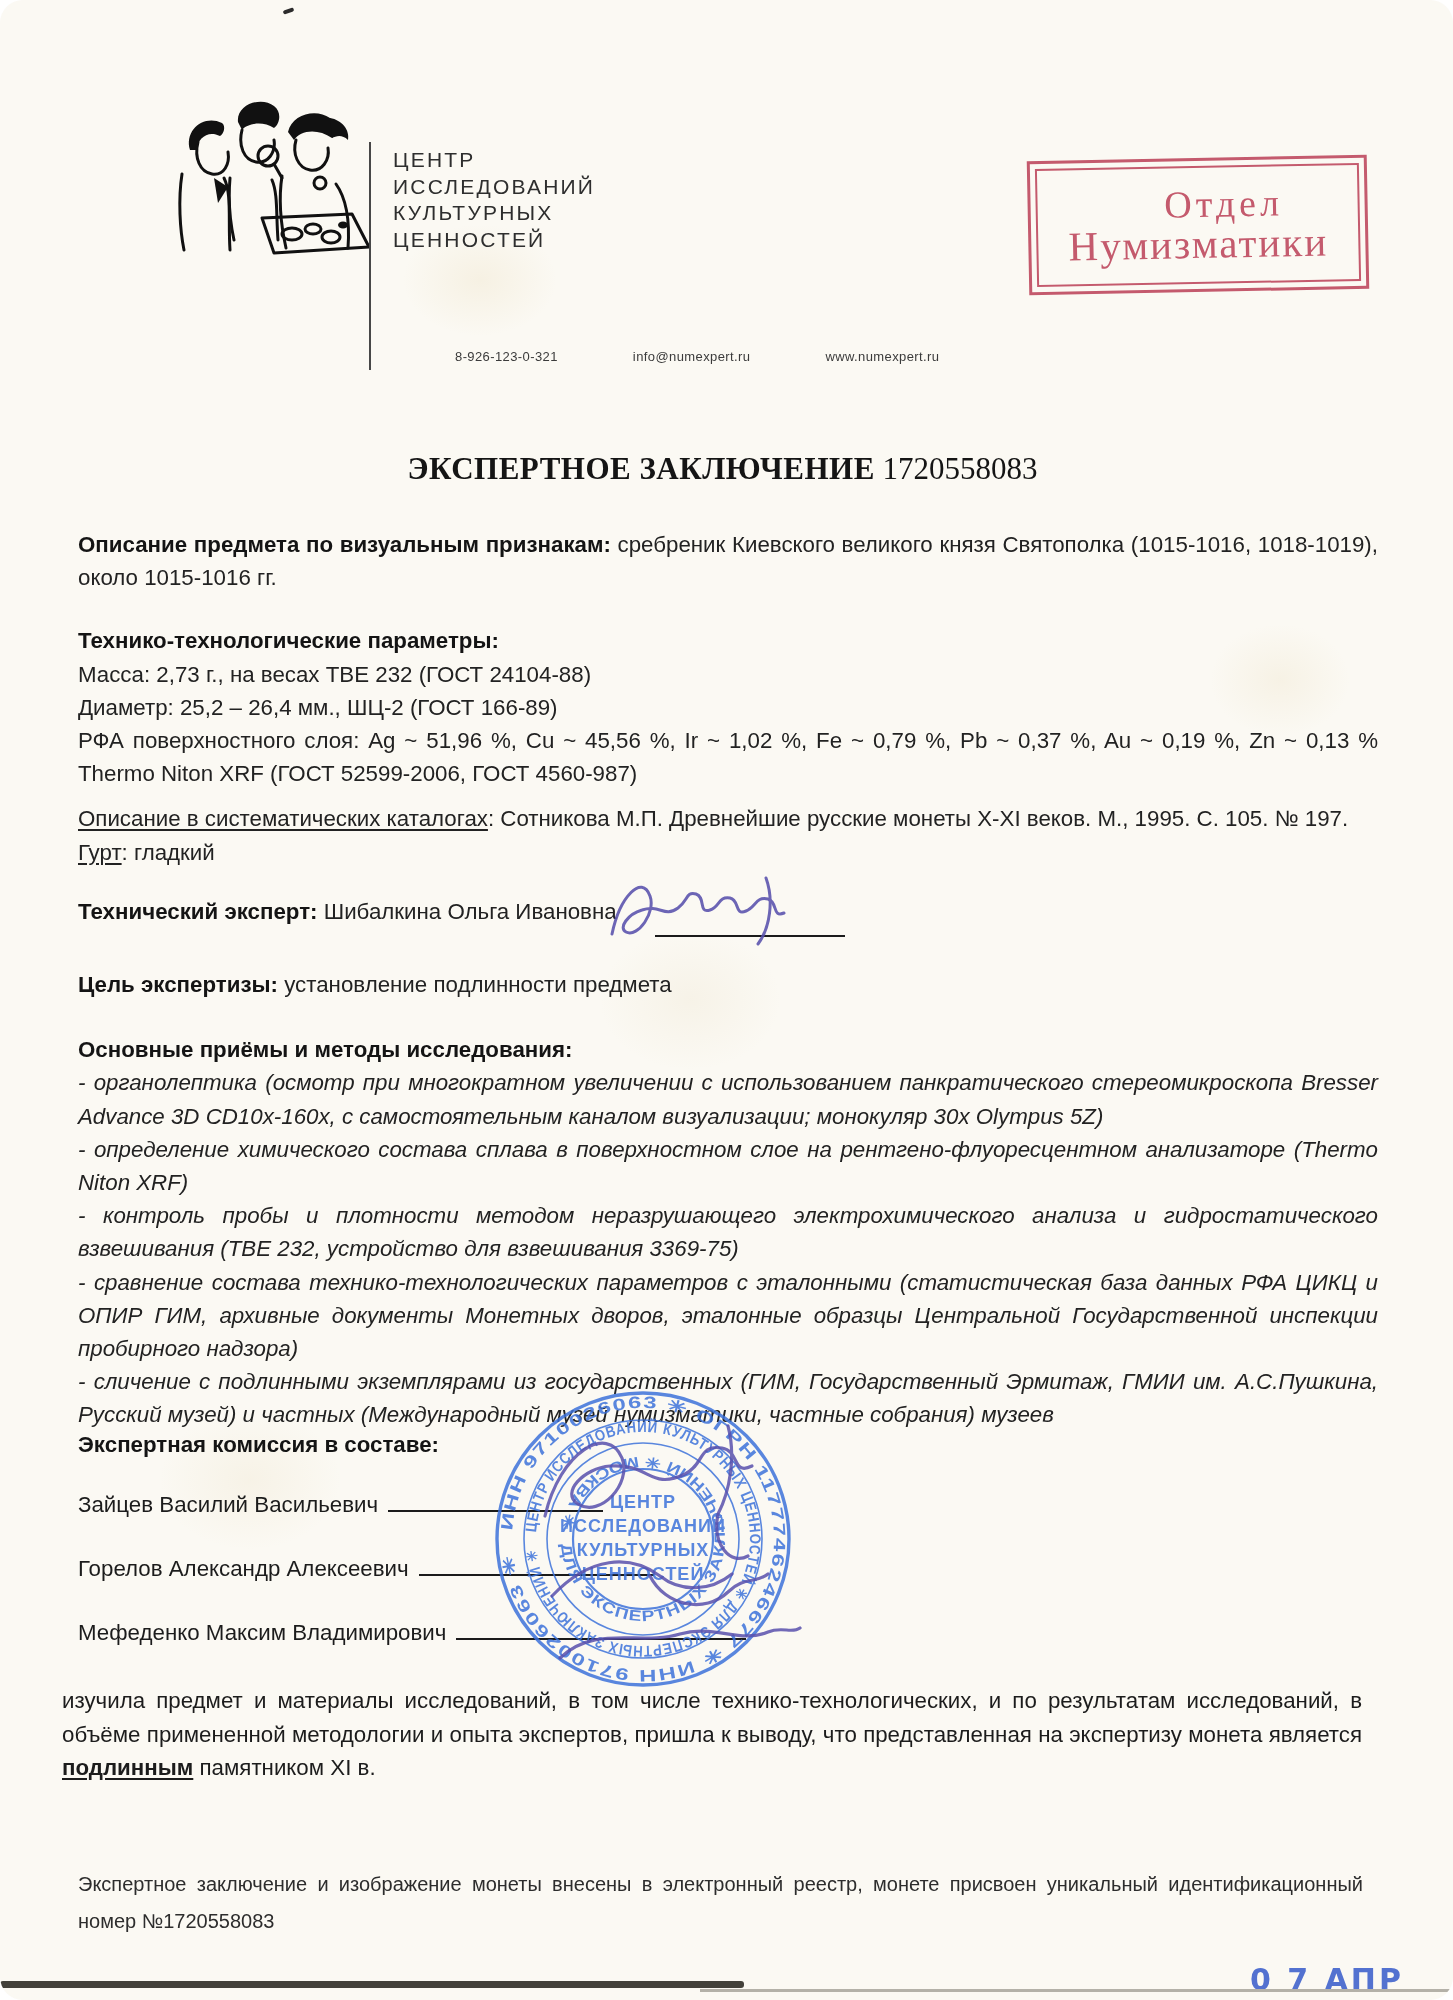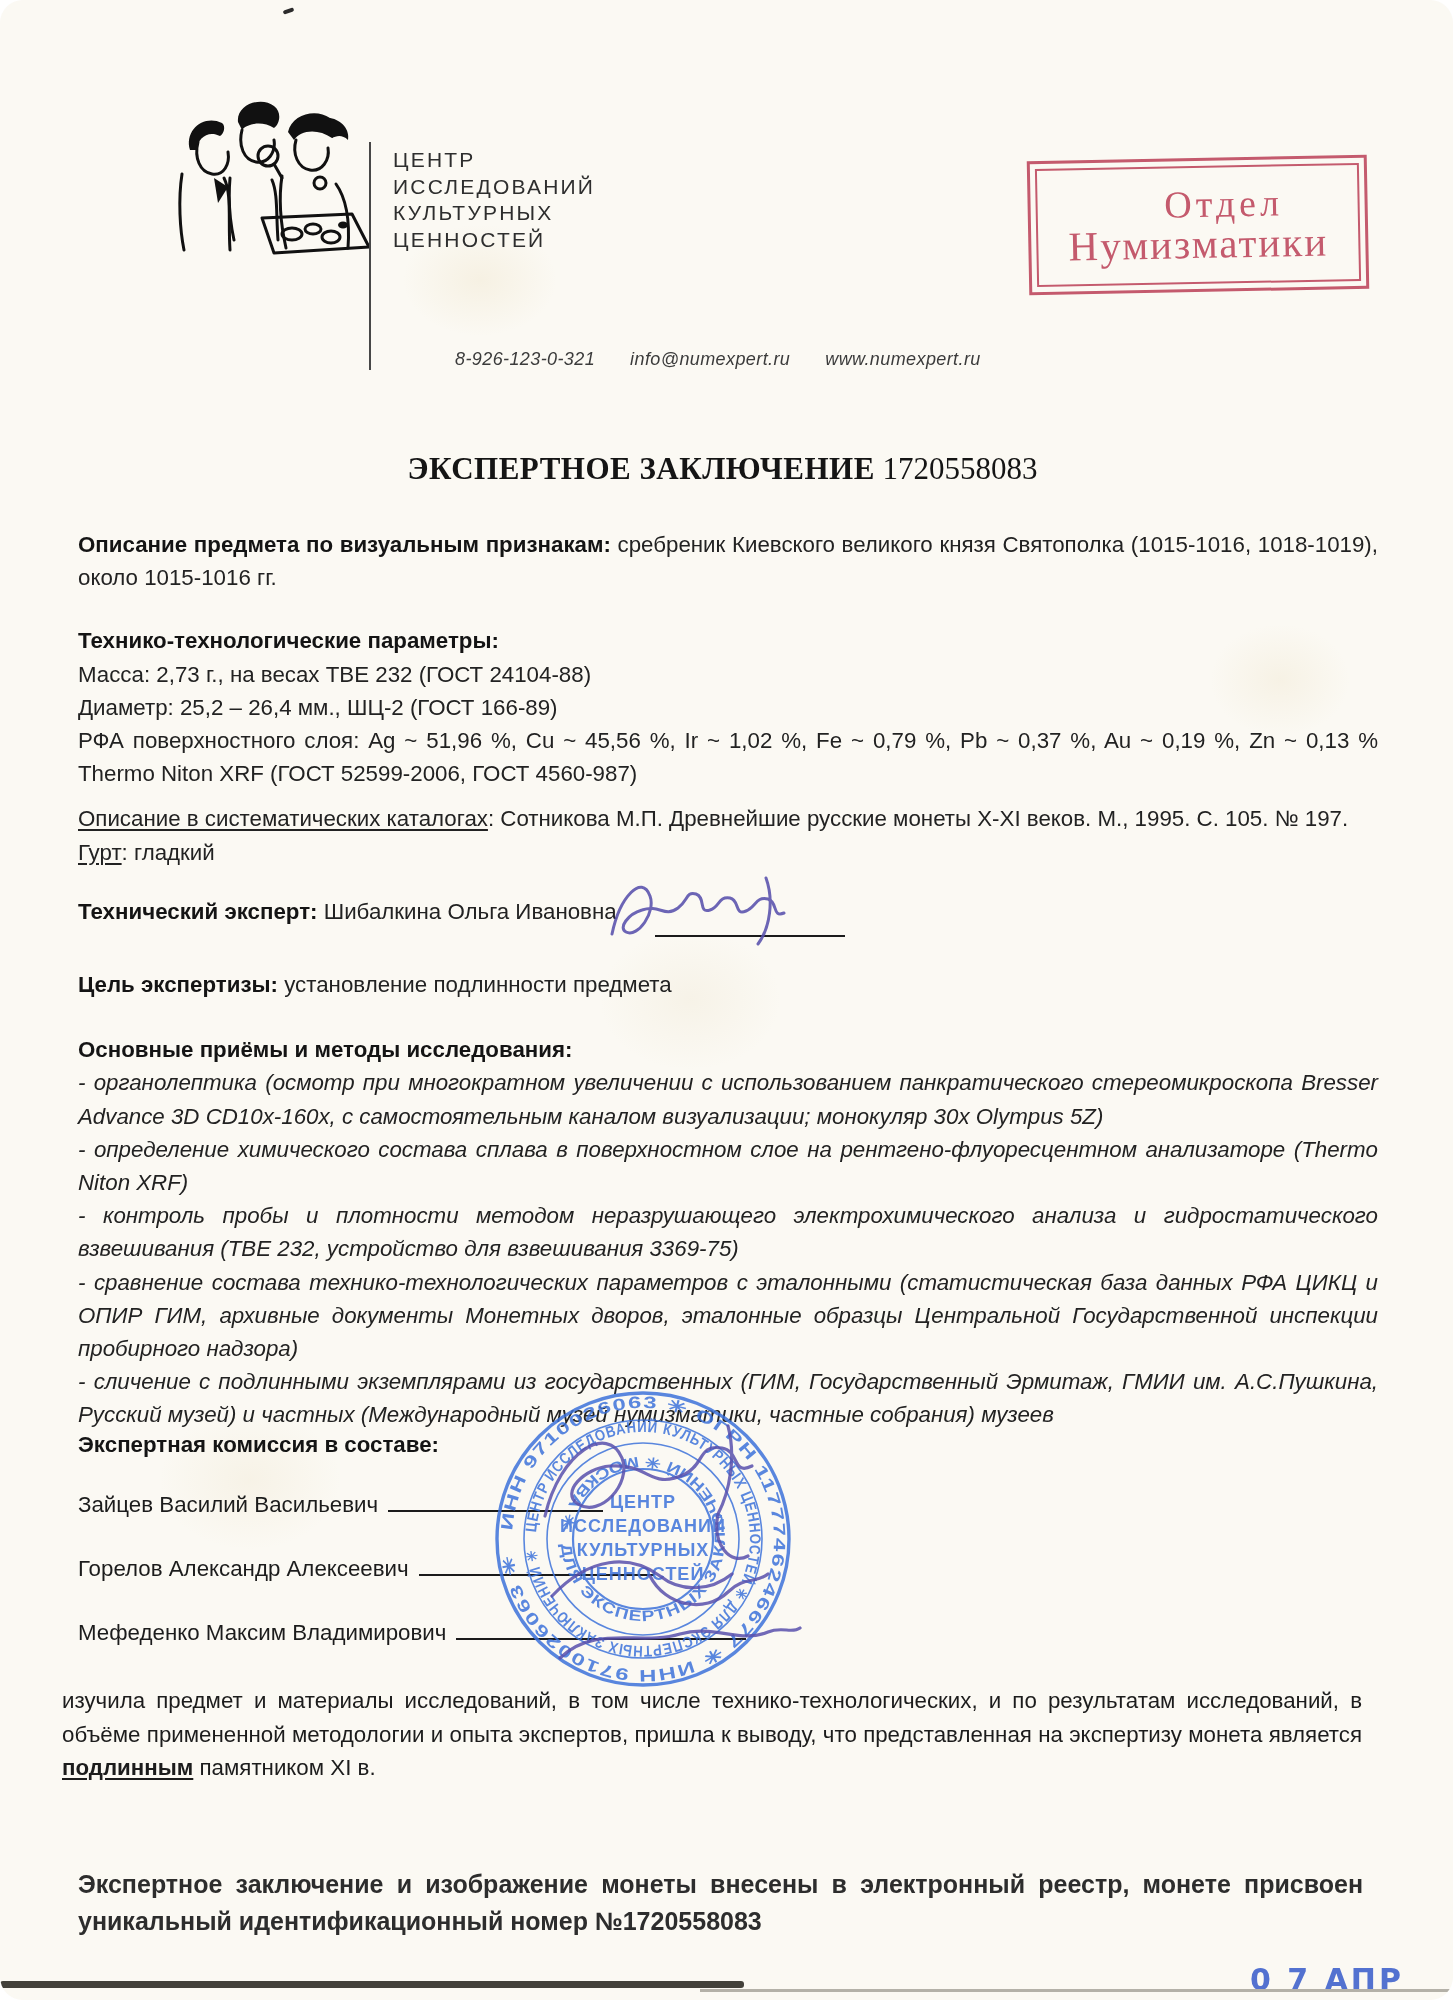--- a/index.html
+++ b/index.html
@@ -14,21 +14,21 @@
     background-repeat:no-repeat,no-repeat,no-repeat,no-repeat;
     background-size:220px 160px,260px 200px,200px 160px,260px 200px;
     background-position:370px 200px,120px 1380px,1180px 600px,560px 900px;
     font-family:"Liberation Sans",sans-serif;color:#1c1c1c;border-radius:23px;
   }
   .abs{position:absolute;}
   
   .logo{left:170px;top:90px;width:205px;height:175px;}
   .org-divider{left:369px;top:142px;width:2px;height:228px;background:#474747;}
   .org-name{left:393px;top:147px;font-size:21px;line-height:26.5px;letter-spacing:2.2px;color:#2e2e2e;}
-  .contact{left:455px;top:349px;display:flex;gap:35px;font-size:18px;color:#3b3b3b;letter-spacing:.4px;font-style:italic;}
+  .contact{left:455px;top:349px;display:flex;gap:75px;font-size:13px;color:#3b3b3b;letter-spacing:.4px;}
   .red-stamp{
     left:1028px;top:158px;width:324px;height:118px;transform:rotate(-1.1deg);
     color:#c04f63;border:3px solid currentColor;padding:5px;opacity:.93;
     font-family:"Liberation Serif",serif;
   }
   .red-stamp-inner{border:2px solid currentColor;width:100%;height:100%;box-sizing:border-box;
     display:flex;flex-direction:column;align-items:center;justify-content:center;}
   .red-stamp-l1{font-size:38px;line-height:40px;letter-spacing:4px;transform:translateX(26px);}
   .red-stamp-l2{font-size:41px;line-height:44px;letter-spacing:2px;margin-top:-2px;}
   .pen-tick{left:283px;top:9px;width:11px;height:4px;background:#2c2c2c;transform:rotate(-18deg);border-radius:2px;}
@@ -47,21 +47,21 @@
   b.h{color:#141414;}
   .u{text-decoration:underline;text-underline-offset:3px;}
   .method{font-style:italic;}
   .sig-line{display:inline-block;border-bottom:2.2px solid #1b1b1b;height:1px;vertical-align:baseline;margin-left:10px;} .w215{width:215px;} .w235{width:235px;} .w290{width:290px;}
   
   .commission-h{left:78px;top:1432px;font-size:22.3px;}
   .members{left:78px;top:1488px;font-size:22.3px;line-height:33px;}
   .member-row{margin-bottom:31px;white-space:nowrap;}
   
   .conclusion{left:62px;top:1684px;width:1300px;font-size:22.3px;line-height:33.6px;}
-  .registry{left:78px;top:1866px;width:1285px;font-size:25px;line-height:37px;font-weight:bold;color:#2d2d2d;}
+  .registry{left:78px;top:1866px;width:1285px;font-size:20px;line-height:37px;font-weight:normal;color:#2d2d2d;}
   .date-stamp{left:1250px;top:1962px;font-family:"DejaVu Sans",sans-serif;font-weight:bold;
     font-size:30px;letter-spacing:3px;color:#4566ce;opacity:.92;}
   
   .round-stamp{left:492px;top:1388px;width:302px;height:302px;opacity:.84;}
   .stamp-sigs{left:500px;top:1396px;width:345px;height:310px;}
   .expert-sig{left:598px;top:866px;width:212px;height:96px;}
   .expert-sig-line{left:655px;top:934px;width:190px;height:1px;border-bottom:2.4px solid #1b1b1b;}
   
   .scan-edge-dark{left:0;top:1981px;width:744px;height:7px;background:#43413a;border-radius:3px;}
   .scan-edge-light{left:700px;top:1989px;width:753px;height:3px;background:#b4b1a8;}

